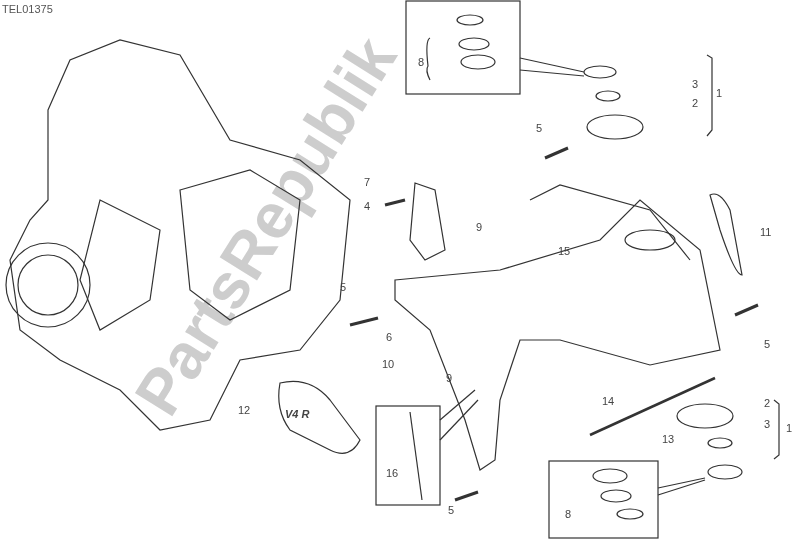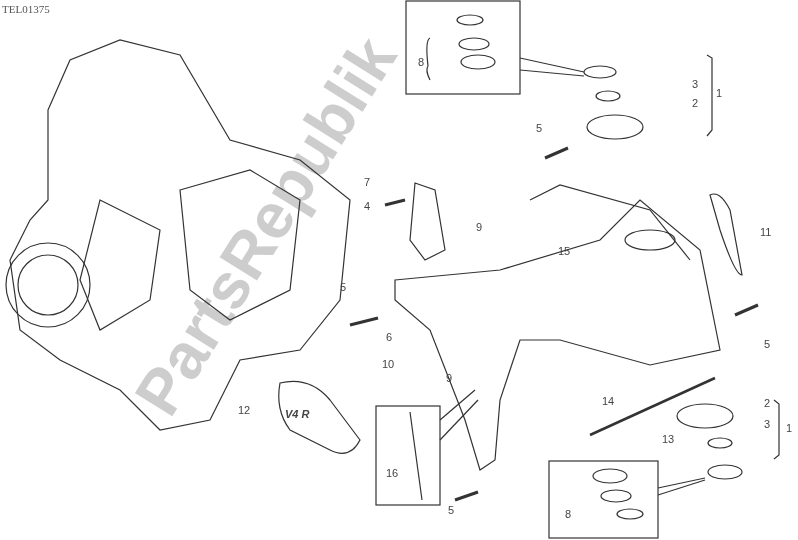--- a/index.html
+++ b/index.html
@@ -1,17 +1,17 @@
 <!DOCTYPE html>
 <html><head>
 <meta charset="utf-8">
 <style>
   html,body{margin:0;padding:0;background:#fff;}
   body{width:798px;height:540px;position:relative;overflow:hidden;font-family:"Liberation Sans",sans-serif;}
-  .code{position:absolute;left:2px;top:3px;font-size:11px;color:#555;font-family:Liberation Serif, serif;}
+  .code{position:absolute;left:2px;top:3px;font-size:11px;color:#555;}
   svg{position:absolute;left:0;top:0;}
   .lbl{font-family:"Liberation Sans",sans-serif;font-size:11px;fill:#444;}
   .wm{font-family:"Liberation Sans",sans-serif;font-size:64px;font-weight:bold;fill:#bdbdbd;opacity:.75;}
 </style>
 </head>
 <body>
 
 <div class="code">TEL01375</div>
 
 <svg width="798" height="540" viewBox="0 0 798 540">

